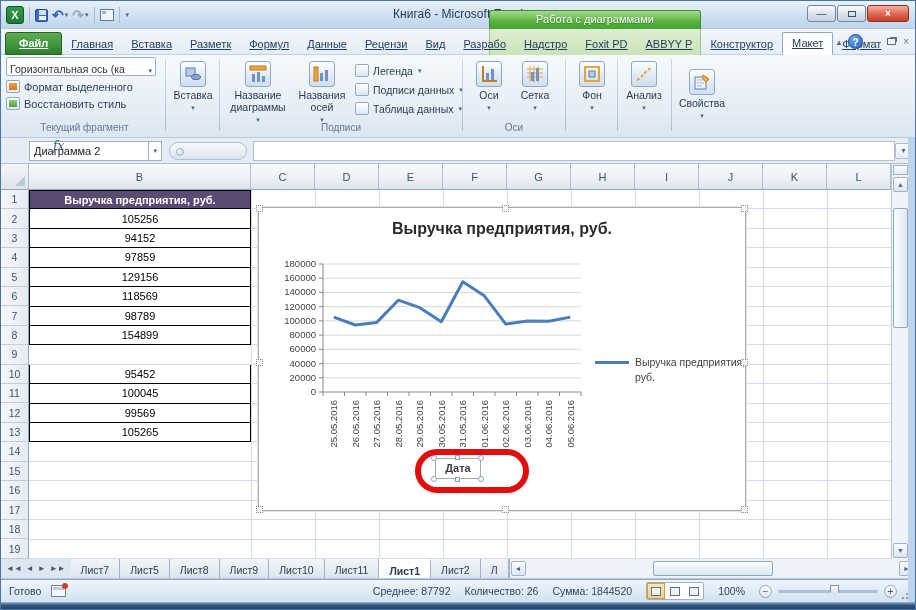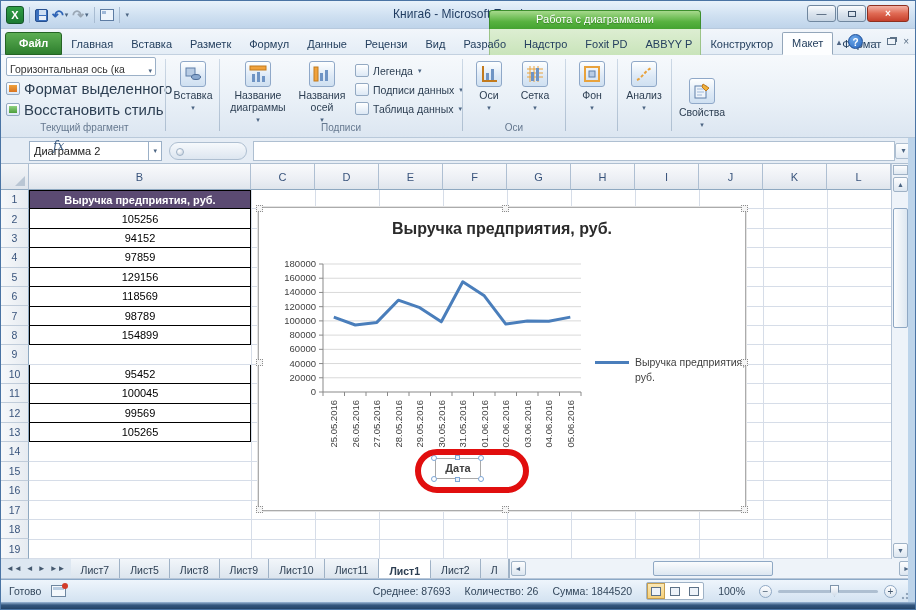--- a/index.html
+++ b/index.html
@@ -32,40 +32,40 @@
     background:linear-gradient(#fbfcfd,#dbe4ee 50%,#c6d4e3); text-align:center; line-height:15px; }
   .wbtn.close { width:42px; background:linear-gradient(#f3b1a4,#e06a54 50%,#c6402c); border-color:#8e2f1f; color:#fff; font-weight:bold; }
   .wbtn .rsq { display:inline-block; width:8px; height:6px; border:1px solid #3c5068; margin-top:4px; }
 
   
   .tabrow { position:absolute; left:0; top:28px; width:100%; height:26px;
     background:linear-gradient(#f2f6fb,#e4edf6); border-bottom:1px solid #c3d1e0; }
   .ctx-zone { position:absolute; left:488px; top:0; width:212px; height:26px;
     background:linear-gradient(#ddeed2,#c9e4ba); border-left:1px solid #9cc489; border-right:1px solid #9cc489; }
   .tabs { position:absolute; left:4px; top:0; height:26px; display:flex; align-items:flex-end; }
-  .tab { position:relative; padding:4px 9px 5px 9px; font-size:11px; color:#25405f; white-space:nowrap; }
+  .tab { position:relative; padding:4px 9px 5px 9px; font-size:11px; color:#25405f; white-space:nowrap;text-decoration:underline; }
   .tab.file { background:linear-gradient(#5cae53,#2e7f2e); color:#fff; font-weight:bold;
     border-radius:3px 3px 0 0; border:1px solid #246324; padding:4px 13px 5px 13px; }
   .tab.active { background:#fdfeff; border:1px solid #93a6ba; border-bottom:1px solid #fdfeff; border-radius:2px 2px 0 0;margin-top:16px; }
   .ribbon-right { position:absolute; right:6px; top:5px; display:flex; align-items:center; gap:7px; }
   .collapse-caret { font-size:9px; color:#4f6variable584; color:#4f6584; }
   .help-circle { width:15px; height:15px; border-radius:50%; background:radial-gradient(circle at 35% 30%, #6aa6e8, #2a68c0);
     color:#fff; font-size:10px; font-weight:bold; text-align:center; line-height:15px; border:1px solid #1d4f98; }
   .grayglyph { color:#5c7187; font-size:10px; }
   .rsq2 { display:inline-block; width:9px; height:7px; border:1px solid #5c7187; background:#eef3f9; box-shadow:2px -2px 0 -1px #5c7187; }
 
   
   .ribbon { position:absolute; left:0; top:54px; width:100%; height:83px;
     background:linear-gradient(#f6f9fc, #e9f0f7 55%, #dce6f1); border-bottom:1px solid #b9c9da; }
   .rgroup { position:absolute; top:2px; height:77px; }
   .rgroup .glabel { position:absolute; bottom:1px; left:0; right:0; text-align:center; font-size:10px; color:#65788f; }
   .gsep { position:absolute; top:4px; width:1px; height:72px; background:linear-gradient(#cdd9e6,#aebfd1); }
   .dd-input { display:flex; align-items:flex-end; justify-content:space-between; width:150px; height:19px;
     background:#fff; border:1px solid #9bb0c7; border-radius:2px; font-size:10.5px; color:#333; padding:0 3px; overflow:hidden; white-space:nowrap; }
-  .small-btn { display:flex; align-items:center; gap:4px; font-size:15px; color:#2c3e52; margin-top:4px; white-space:nowrap; }
+  .small-btn { display:flex; align-items:center; gap:4px; font-size:11px; color:#2c3e52; margin-top:4px; white-space:nowrap; }
   .sicon { width:14px; height:13px; border:1px solid #93a9c2; border-radius:2px; background:linear-gradient(#fff,#dce8f5); position:relative; flex:none; }
   .sicon.paint:before { content:""; position:absolute; left:2px; top:2px; width:8px; height:7px; background:linear-gradient(#f0a23c,#d9741f); }
   .sicon.reset:before { content:""; position:absolute; left:2px; top:2px; width:8px; height:7px; background:linear-gradient(#8fd07f,#4d9f3c); }
   .bigbtn { display:flex; flex-direction:column; align-items:center; font-size:10.5px; color:#2c3e52; text-align:center; line-height:12px; }
   .bigicon { width:26px; height:26px; border:1px solid #8fa8c8; border-radius:3px;
     background:linear-gradient(#feffff,#dde9f6 60%,#cfe0f1); margin-bottom:2px; display:flex; align-items:center; justify-content:center; }
   .arrow-d { font-size:7px; color:#4c6583; margin-top:1px; }
   .smallrow { display:flex; align-items:center; gap:4px; font-size:10.5px; color:#2c3e52; height:19px; white-space:nowrap; }
   .smallrow .sicon { margin:0; }
 
@@ -363,21 +363,21 @@
               <path d="M3 16 C8 14 10 8 17 4" stroke="#e8a23c" stroke-width="2" fill="none" stroke-dasharray="3 2"></path>
             </svg>
         </span>
         <span>Анализ</span>
         <span class="arrow-d">▾</span>
       </div>
     </div>
     <div class="gsep" style="left:670px;"></div>
 
     <div class="rgroup" style="left:673px; width:56px;">
-      <div class="bigbtn" style="margin-top:21px;justify-content:space-between;">
+      <div class="bigbtn" style="margin-top:12px;justify-content:space-between;">
         <span class="bigicon">
           <svg width="20" height="20">
               <rect x="3" y="5" width="11" height="12" fill="#eef4fb" stroke="#5f7fa8"></rect>
               <path d="M5 8h7M5 11h7M5 14h5" stroke="#9fb8d8"></path>
               <path d="M11 3 l6 4 -3 3 -4 -4 z" fill="#f0b23c" stroke="#c27a1d"></path>
             </svg>
         </span>
         <span>Свойства</span>
         <span class="arrow-d">▾</span>
       </div>
@@ -597,21 +597,21 @@
       <div class="hs-btn">►</div>
     </div>
   </div>
 
   <div class="statusbar">
     <div class="sb-left">
       <span>Готово</span>
       <span class="macro-icon"></span>
     </div>
     <div class="sb-right">
-      <span>Среднее: 87693</span>
+      <span>Среднее: 87792</span>
       <span>Количество: 26</span>
       <span>Сумма: 1844520</span>
       <div class="views">
         <div class="vbtn on">
             <span class="vglyph"></span>
           </div>
         <div class="vbtn">
             <span class="vglyph"></span>
           </div>
         <div class="vbtn">

